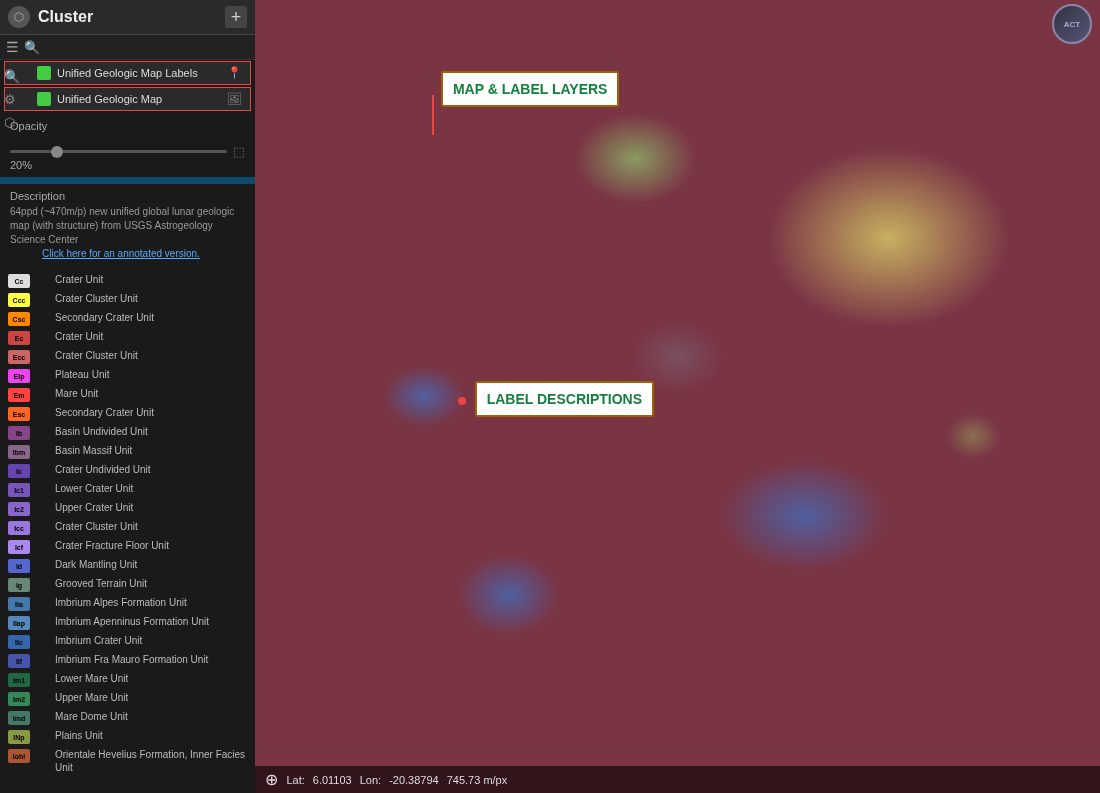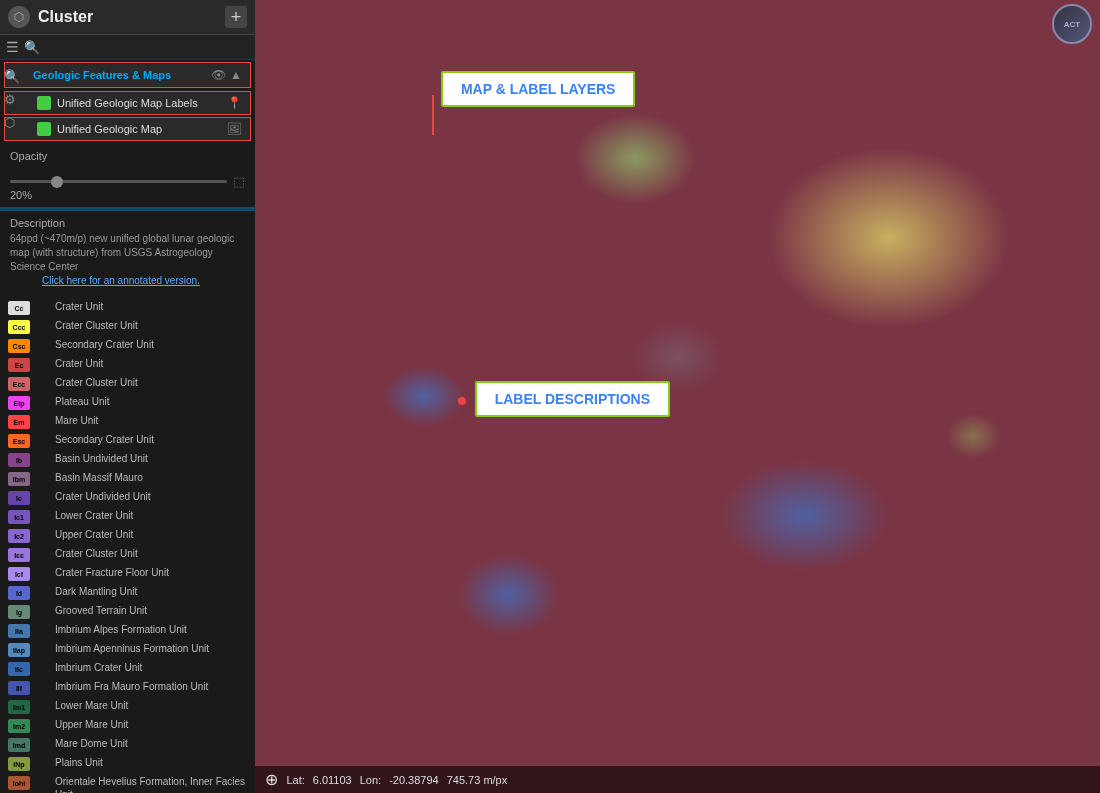--- a/index.html
+++ b/index.html
@@ -111,21 +111,21 @@
     .opacity-slider::-webkit-slider-thumb {
       appearance: none; width: 12px; height: 12px;
       border-radius: 50%; background: #888; cursor: pointer;
     }
     .opacity-icon { font-size: 13px; color: #777; cursor: pointer; }
     .opacity-percent { font-size: 11px; color: #aaa; }
 
     
     .desc-section {
       padding: 6px 10px;
-      border-top: 4px solid #0c4a6e;
+      border-top: 7px solid #0c4a6e;
     }
     .desc-label { color: #aaa; font-size: 11px; margin-bottom: 3px; }
     .desc-text { color: #999; font-size: 10px; line-height: 1.4; }
     .desc-link { color: #5af; text-decoration: underline; cursor: pointer; margin-left: 32px; }
 
     
     .legend-list {
       flex: 1;
       overflow-y: auto;
       padding: 4px 6px;
@@ -168,25 +168,25 @@
         radial-gradient(ellipse 100px 80px at 30% 75%, #5060a0 0%, transparent 50%),
         radial-gradient(ellipse 60px 50px at 85% 55%, #8a7050 0%, transparent 45%),
         radial-gradient(ellipse 90px 70px at 50% 45%, #7a5060 0%, transparent 50%),
         #7a3545;
     }
 
     
     .callout-box {
       position: absolute;
       background: white;
-      border: 2px solid #84cc16;
-      padding: 8px 18px;
+      border: 2px solid #a16207;
+      padding: 8px 10px;
       font-size: 14px;
       font-weight: bold;
-      color: #3b82f6;
+      color: #15803d;
       border-radius: 2px;
       white-space: nowrap;
     }
     .callout-dot {
       position: absolute;
       width: 8px; height: 8px;
       background: #e44;
       border-radius: 50%;
     }
 
@@ -231,25 +231,20 @@
     <span class="toolbar-menu-icon">☰</span>
     <span class="toolbar-search-icon">🔍</span>
   </div>
 
   <div class="left-icons">
     <span class="left-icon">🔍</span>
     <span class="left-icon">⚙</span>
     <span class="left-icon">⬡</span>
   </div>
 
-  <div class="group-header">
-    <span class="group-header-label">Geologic Features &amp; Maps</span>
-    <span class="group-vis-icon">👁</span>
-    <span class="group-collapse-icon">▲</span>
-  </div>
 
   <div class="layer-item">
     <div class="layer-color-box" style="background:#44cc44;"></div>
     <span class="layer-item-label">Unified Geologic Map Labels</span>
     <span class="layer-item-icon">📍</span>
   </div>
   <div class="layer-item">
     <div class="layer-color-box" style="background:#44cc44;"></div>
     <span class="layer-item-label">Unified Geologic Map</span>
     <span class="layer-item-icon">🖼</span>
@@ -306,21 +301,21 @@
       <div class="legend-item">
       <div class="legend-color-box" style="background:#ff6622;">Esc</div>
       <span class="legend-item-label">Secondary Crater Unit</span>
     </div>
       <div class="legend-item">
       <div class="legend-color-box" style="background:#884488;">Ib</div>
       <span class="legend-item-label">Basin Undivided Unit</span>
     </div>
       <div class="legend-item">
       <div class="legend-color-box" style="background:#886688;">Ibm</div>
-      <span class="legend-item-label">Basin Massif Mauro</span>
+      <span class="legend-item-label">Basin Massif Unit</span>
     </div>
       <div class="legend-item">
       <div class="legend-color-box" style="background:#6644aa;">Ic</div>
       <span class="legend-item-label">Crater Undivided Unit</span>
     </div>
       <div class="legend-item">
       <div class="legend-color-box" style="background:#7755bb;">Ic1</div>
       <span class="legend-item-label">Lower Crater Unit</span>
     </div>
       <div class="legend-item">

